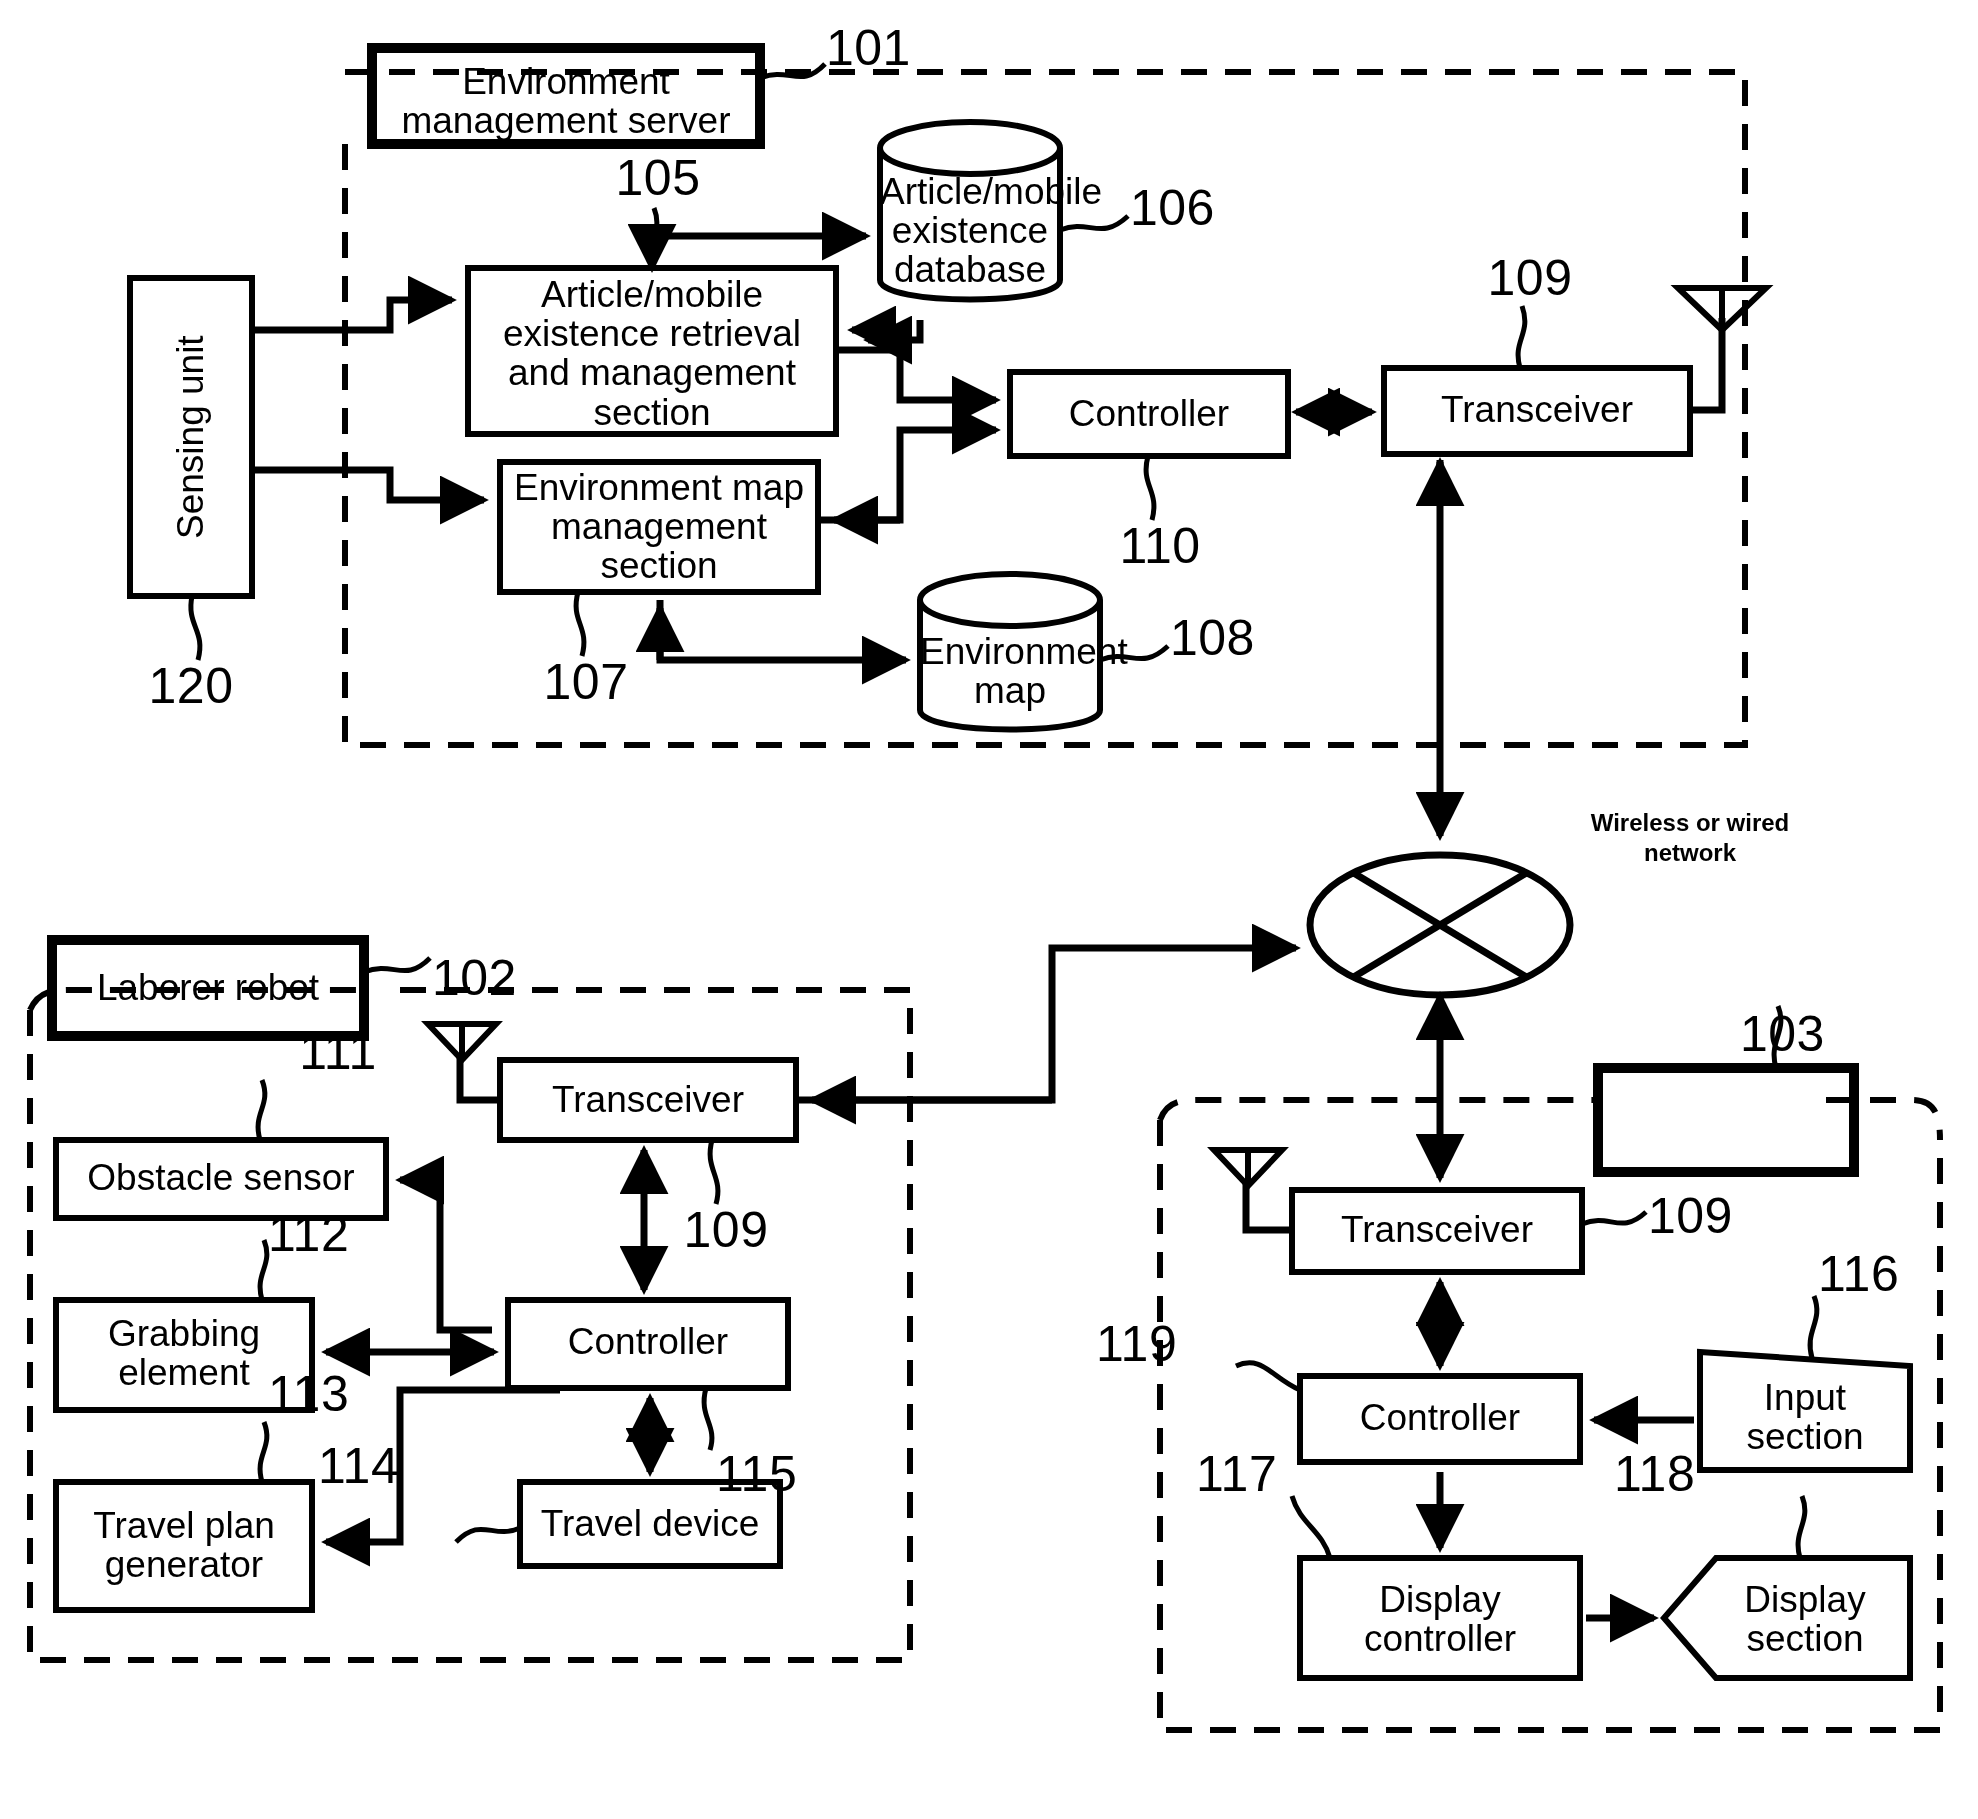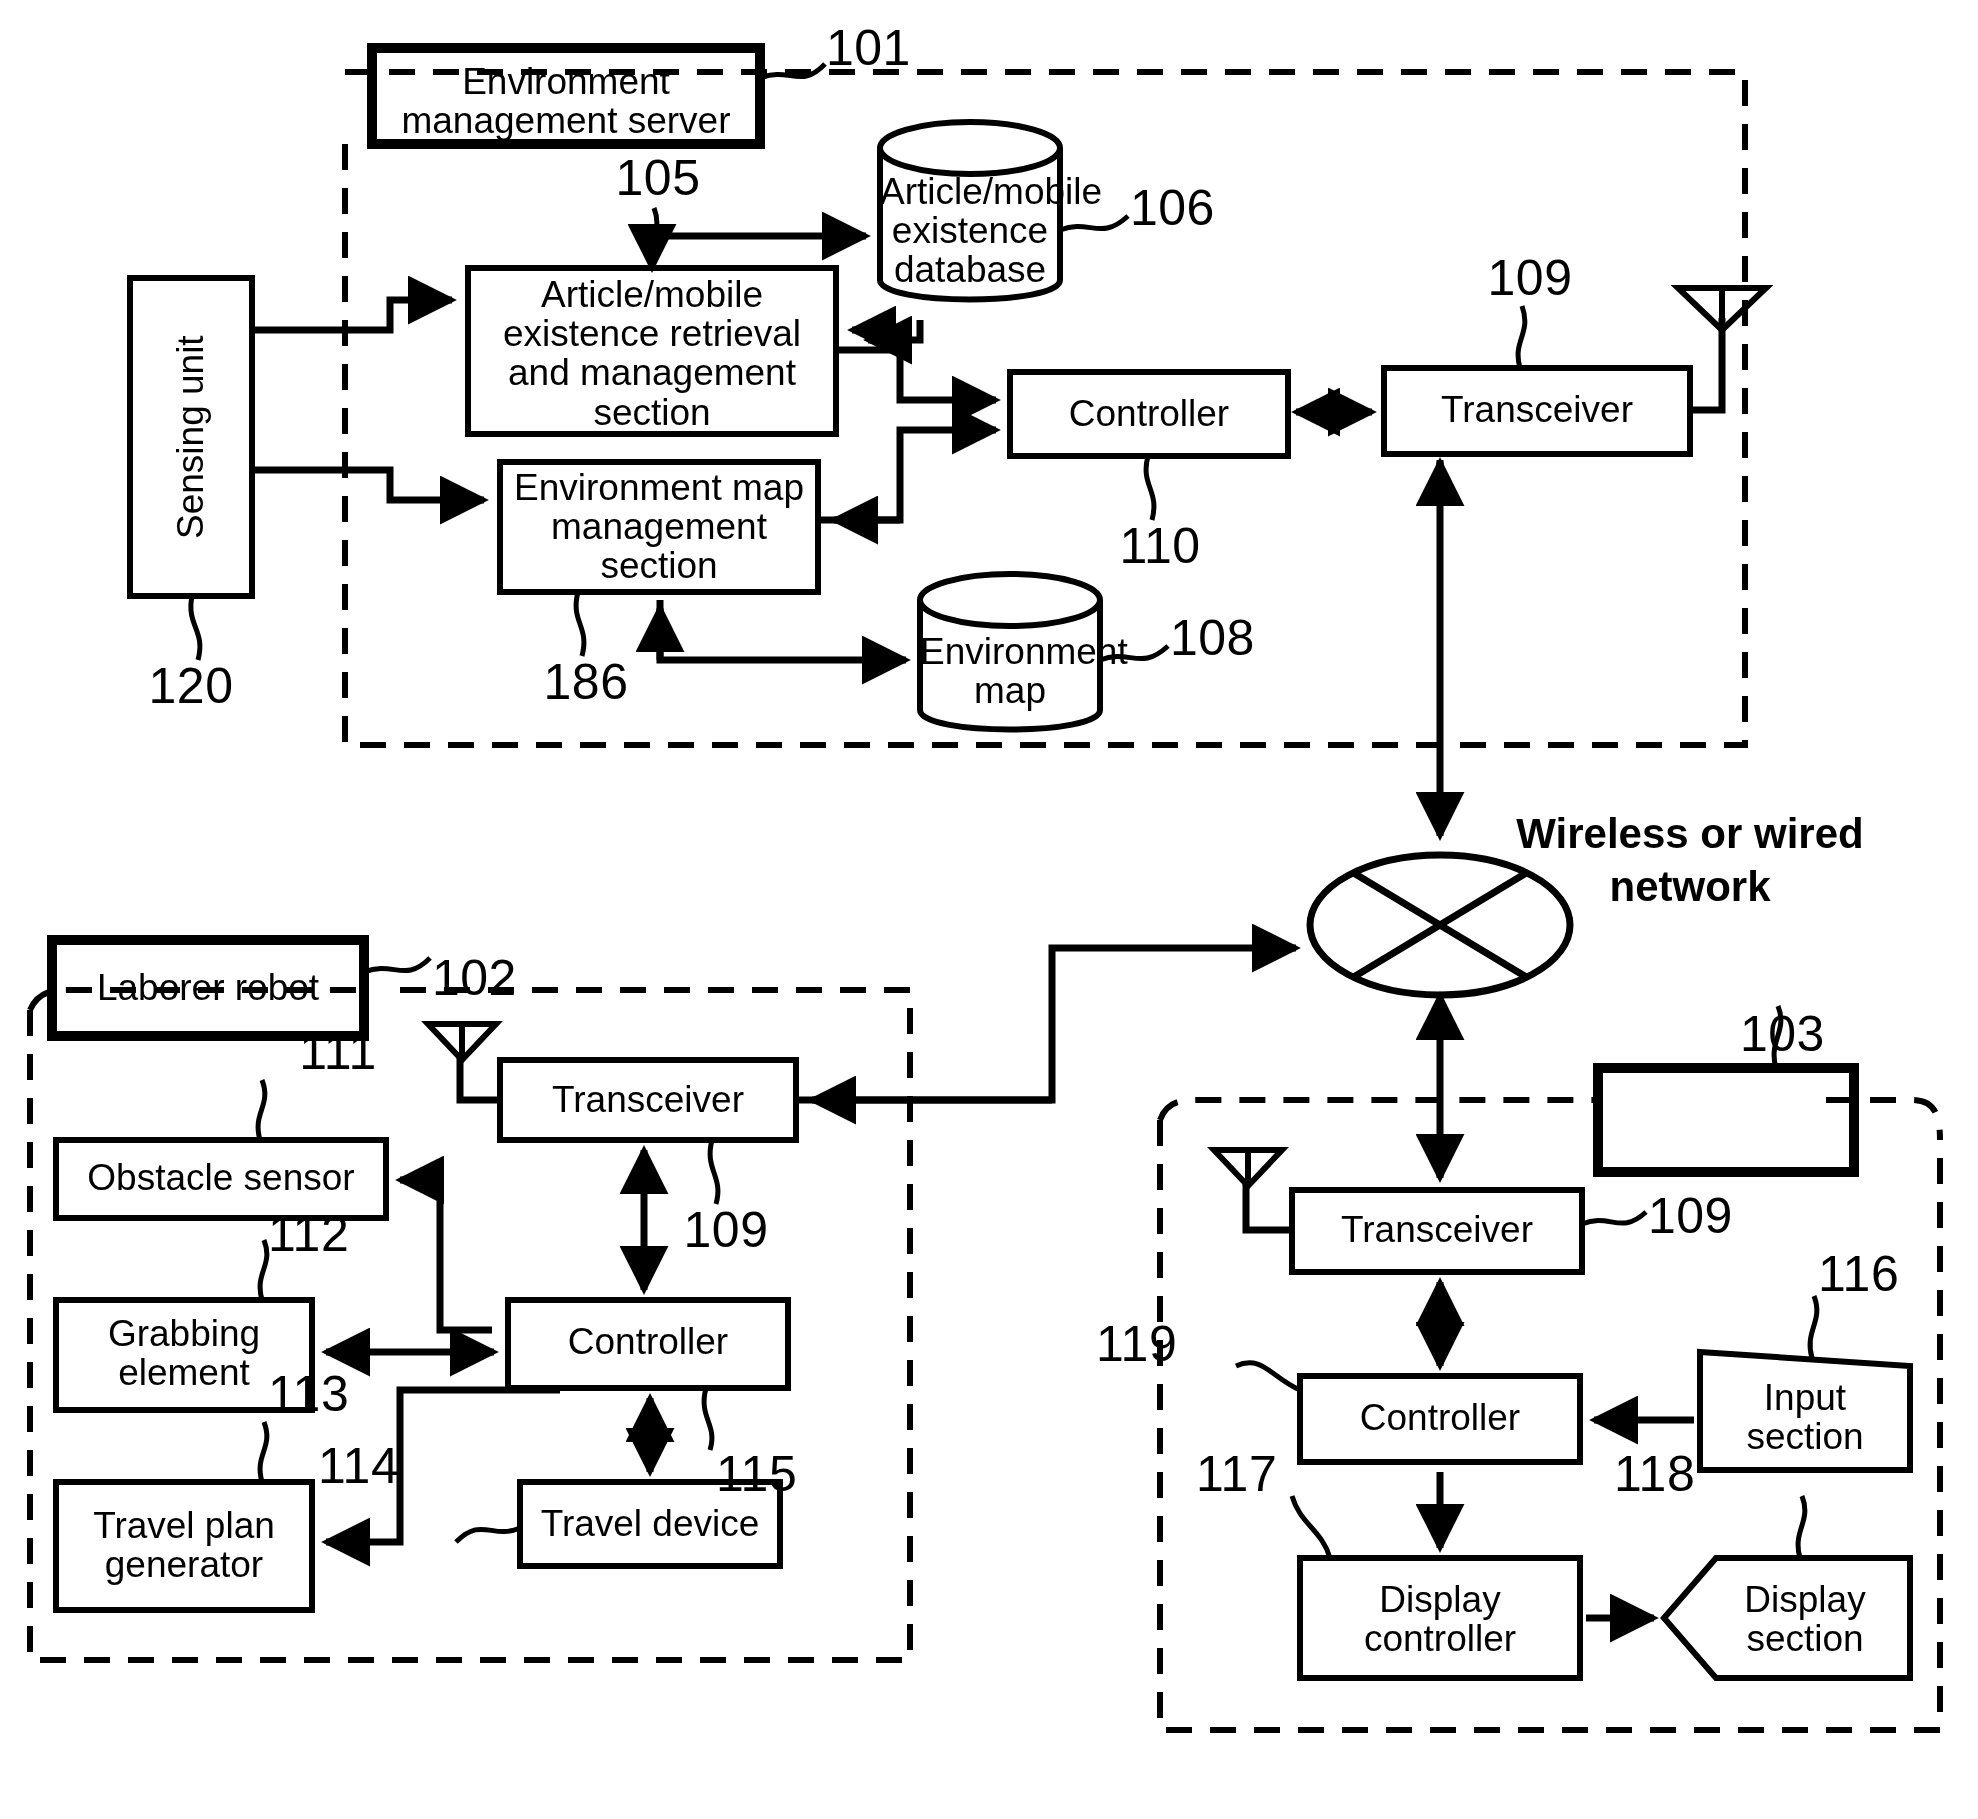--- a/index.html
+++ b/index.html
@@ -28,21 +28,21 @@
     position: absolute;
     color: #000000;
     line-height: 1.06;
     text-align: center;
     white-space: pre;
     font-family: "Liberation Sans", sans-serif;
     pointer-events: none;
   }
   .boxlbl { font-size: 37px; }
   .numlbl { font-size: 50px; letter-spacing: 0.5px; }
-  .netlbl { font-size: 42px; font-weight: bold; }
+  .netlbl { font-size: 24px; font-weight: bold; }
   .vert {
     writing-mode: vertical-rl;
     text-orientation: mixed;
     transform: rotate(180deg);
   }
 </style>
 </head>
 <body>
 
 <div id="figure">
@@ -232,21 +232,21 @@
   <div class="lbl numlbl" style="left:578px; top:152px; width:160px;">105</div>
 
   <div class="lbl boxlbl" style="left:880px; top:172px; width:180px;">Article/mobile
 existence
 database</div>
   <div class="lbl numlbl" style="left:1130px; top:182px; width:140px; text-align:left;">106</div>
 
   <div class="lbl boxlbl" style="left:500px; top:468px; width:318px;">Environment map
 management
 section</div>
-  <div class="lbl numlbl" style="left:506px; top:656px; width:160px;">186</div>
+  <div class="lbl numlbl" style="left:506px; top:656px; width:160px;">107</div>
 
   <div class="lbl boxlbl" style="left:920px; top:632px; width:180px;">Environment
 map</div>
   <div class="lbl numlbl" style="left:1170px; top:612px; width:140px; text-align:left;">108</div>
 
   <div class="lbl boxlbl" style="left:1010px; top:394px; width:278px;">Controller</div>
   <div class="lbl numlbl" style="left:1080px; top:520px; width:160px;">110</div>
 
   <div class="lbl boxlbl" style="left:1384px; top:390px; width:306px;">Transceiver</div>
   <div class="lbl numlbl" style="left:1450px; top:252px; width:160px;">109</div>

